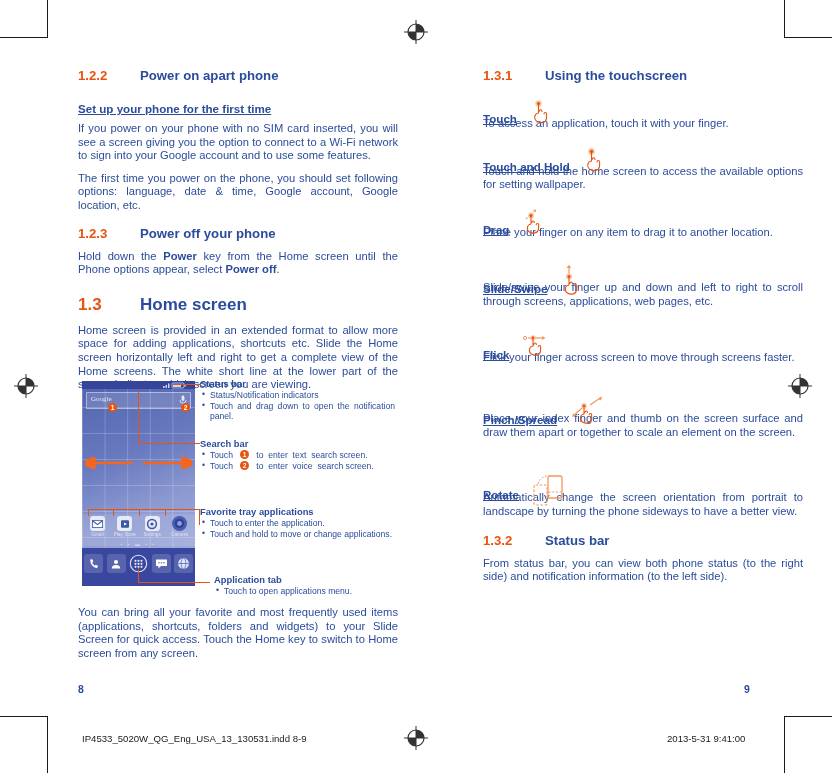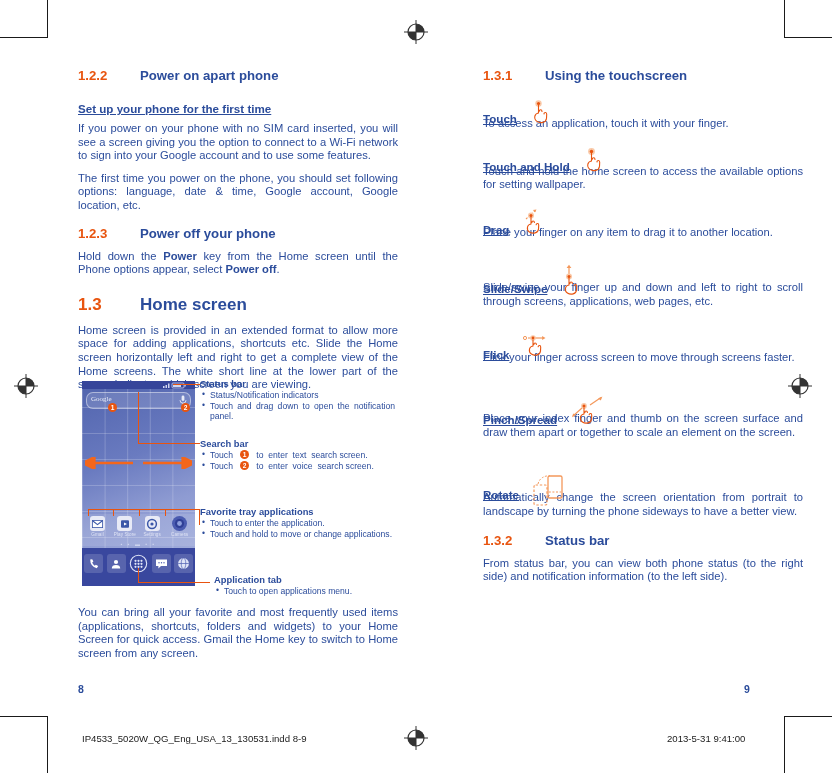--- a/index.html
+++ b/index.html
@@ -126,21 +126,21 @@
     background-size: 22.6px 26px;
   }
   .statusbar {
     position: absolute; left:0; top:0; right:0; height: 8px;
     background: #36459a;
   }
   .searchbar {
     position: absolute; left: 4px; top: 11px; right: 4px; height: 15px;
     background: rgba(255,255,255,0.14);
     border: 1px solid rgba(255,255,255,0.45);
-    border-radius: 7px;
+    border-radius: 1px;
   }
   .searchbar .gtext {
     position: absolute; left: 4px; top: 2px;
     font-size: 7px; color: #e9ecf8;
     font-family: "Liberation Serif", serif;
   }
   .tray {
     position: absolute; left: 0; right: 0; bottom: 40px; height: 32px;
     background: rgba(255,255,255,0.10);
   }
@@ -467,21 +467,21 @@
 
   <div class="callout" style="left:18px; top:196px;">
     <div class="c-title">Application tab</div>
     <ul>
       <li>Touch to open applications menu.</li>
     </ul>
   </div>
 </div>
 
 <div style="position:absolute; left:78px; top:606px; width:320px;">
-  <p class="body">You can bring all your favorite and most frequently used items (applications, shortcuts, folders and widgets) to your Home Screen for quick access. Gmail the Home key to switch to Home screen from any screen.</p>
+  <p class="body">You can bring all your favorite and most frequently used items (applications, shortcuts, folders and widgets) to your Slide Screen for quick access. Touch the Home key to switch to Home screen from any screen.</p>
 </div>
 
 <div class="column right">
 
   <div class="h2">
     <span class="h-num">1.3.1</span>
     <span class="h-txt">Using the touchscreen</span>
   </div>
 
   <div class="gesture">

